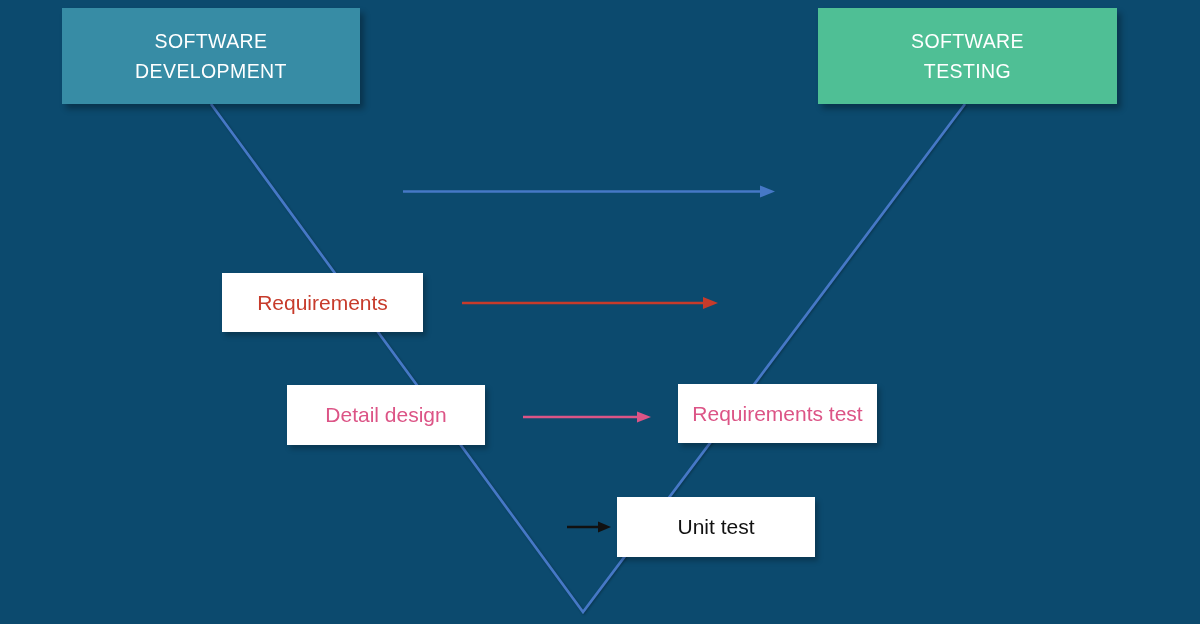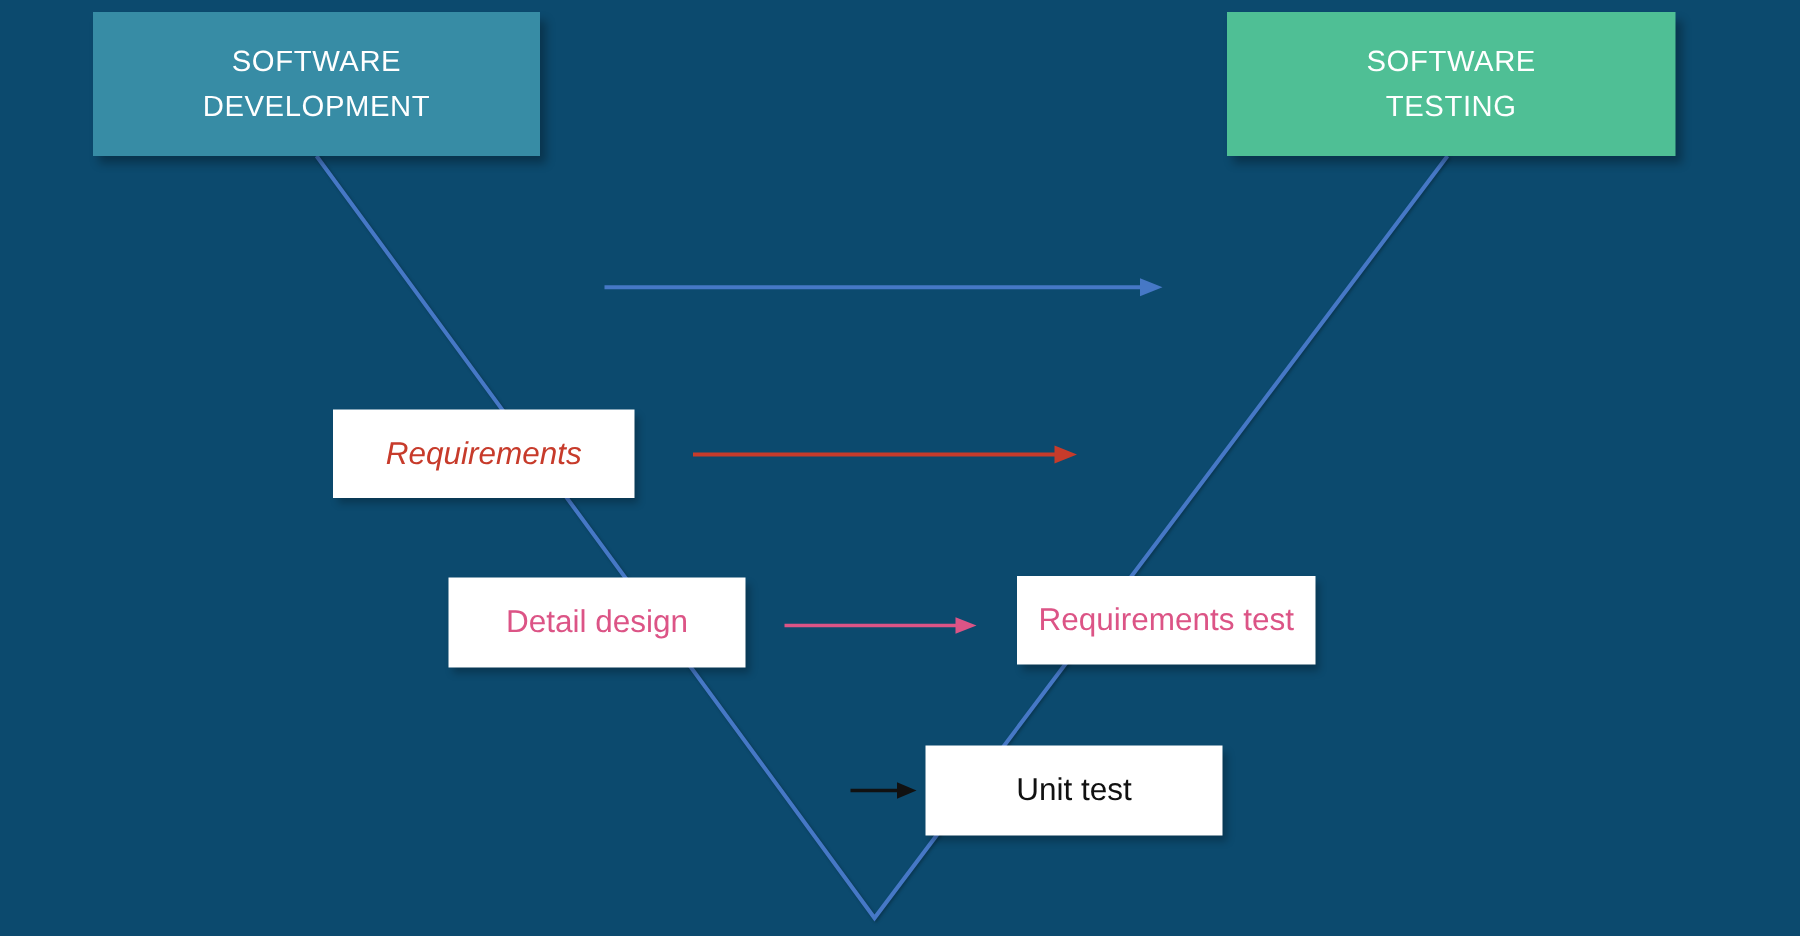--- a/index.html
+++ b/index.html
@@ -61,23 +61,23 @@
     line-height: 30px;
     letter-spacing: 0.4px;
     box-shadow: 4px 5px 6px rgba(0,0,0,0.3);
     white-space: pre-line;
   }
   .hdr-dev  { left: 62px;  top: 8px; width: 298px; height: 96px; background: var(--teal); }
   .hdr-test { left: 818px; top: 8px; width: 299px; height: 96px; background: var(--green); }
 
   .n-hld  { left: 153px; top: 163px; width: 197px; height: 57px; color: var(--blue); }
   .n-acc  { left: 818px; top: 163px; width: 199px; height: 58px; color: var(--blue); }
-  .n-req  { left: 222px; top: 273px; width: 201px; height: 59px; color: var(--red); font-style: italic; }
+  .n-req  { left: 222px; top: 273px; width: 201px; height: 59px; color: var(--red); }
   .n-sys  { left: 750px; top: 274px; width: 198px; height: 59px; color: var(--red); }
-  .n-det  { left: 299px; top: 385px; width: 198px; height: 60px; color: var(--pink); }
+  .n-det  { left: 287px; top: 385px; width: 198px; height: 60px; color: var(--pink); }
   .n-int  { left: 678px; top: 384px; width: 199px; height: 59px; color: var(--pink); }
   .n-cod  { left: 347px; top: 500px; width: 206px; height: 55px; color: var(--ink); }
   .n-unit { left: 617px; top: 497px; width: 198px; height: 60px; color: var(--ink); justify-content: center; }
 </style>
 </head>
 <body>
 
 <div class="canvas">
 
   <svg class="connectors" viewBox="0 0 1200 624" xmlns="http://www.w3.org/2000/svg">

